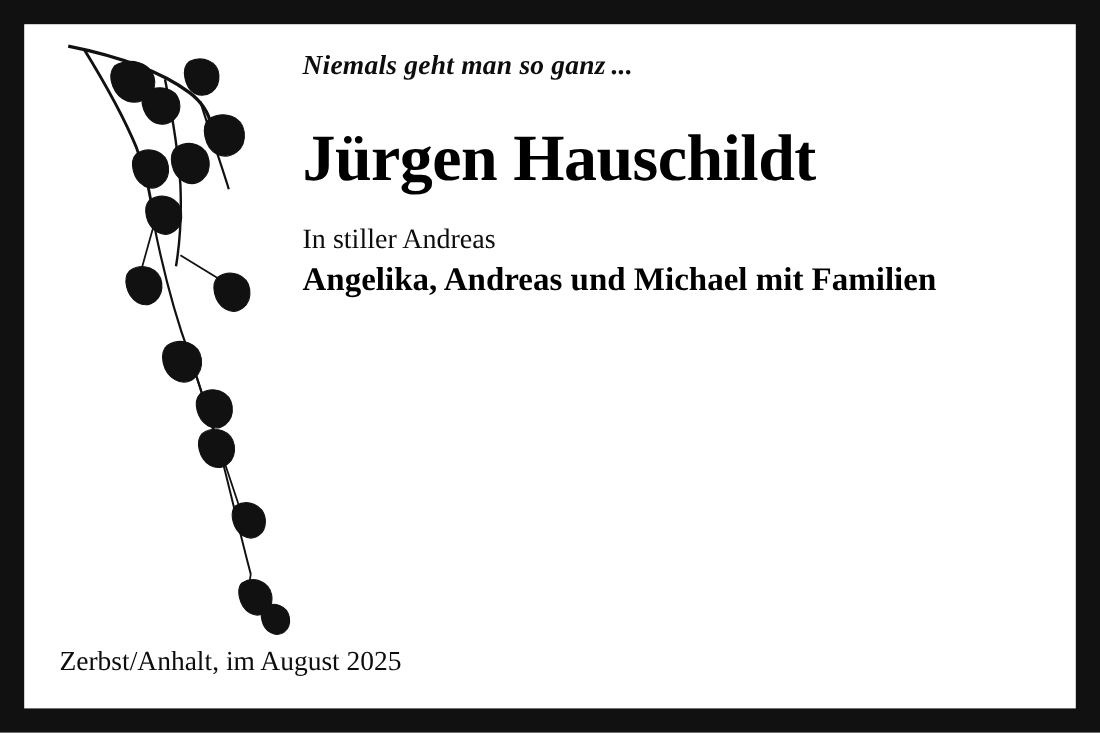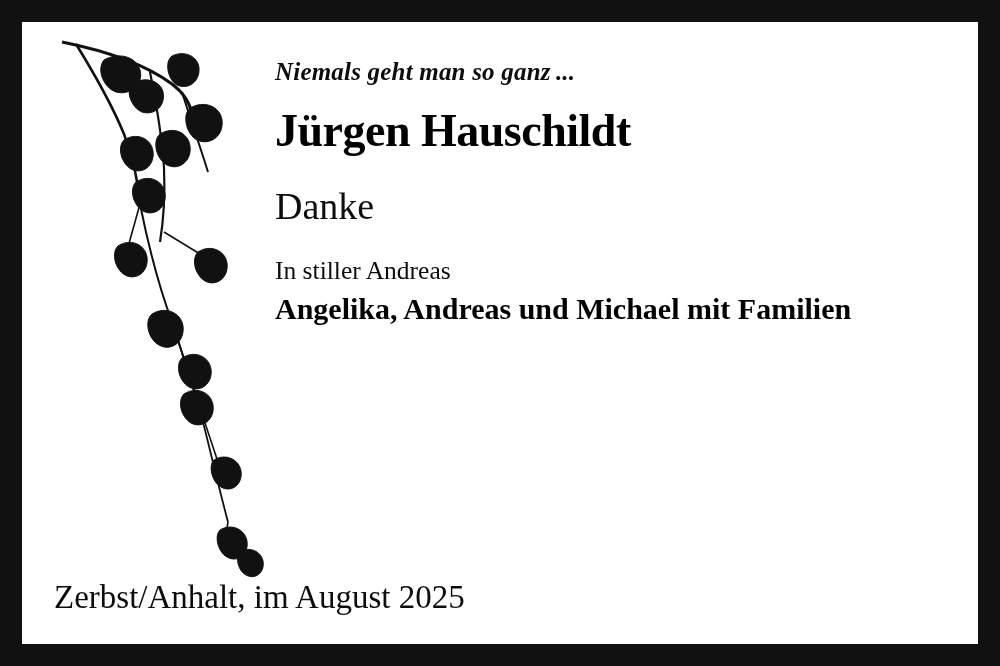--- a/index.html
+++ b/index.html
@@ -43,34 +43,34 @@
   
   .content {
     position: absolute;
     left: 253px;
     top: 0;
     right: 28px;
     bottom: 0;
   }
 
   .motto {
-    margin-top: 36px;
+    margin-top: 24px;
     font-family: "Liberation Serif", serif;
     font-weight: bold;
     font-style: italic;
     font-size: 25px;
     letter-spacing: 0.2px;
     color: #0d0d0d;
   }
 
   .name {
-    margin-top: 22px;
+    margin-top: 40px;
     font-family: "Liberation Serif", serif;
     font-weight: bold;
-    font-size: 46px;
+    font-size: 60px;
     line-height: 1.0;
     color: #000000;
     letter-spacing: -0.5px;
     white-space: nowrap;
   }
 
   .thanks-head {
     margin-top: 30px;
     font-family: "Liberation Serif", serif;
     font-size: 38px;
@@ -101,21 +101,21 @@
     font-weight: bold;
     font-size: 30px;
     color: #000000;
   }
 
   .place-date {
     position: absolute;
     left: 32px;
     bottom: 28px;
     font-family: "Liberation Serif", serif;
-    font-size: 33px;
+    font-size: 25px;
     color: #0d0d0d;
   }
 </style>
 </head>
 <body>
 
 <div class="notice">
   <div class="notice-inner">
 
     <svg class="branch" viewBox="0 0 250 570" aria-hidden="true">
@@ -152,21 +152,20 @@
           <path d="M140 300 L128 296"></path>
           <path d="M170 392 L186 440"></path>
           <path d="M196 500 L194 512"></path>
         </g>
       </g>
     </svg>
 
     <div class="content">
       <div class="motto">Niemals geht man so ganz ...</div>
       <div class="name">Jürgen Hauschildt</div>
-      <div class="thanks-head">Danke</div>
       <div class="mourning-label">In stiller Andreas</div>
       <div class="survivors">Angelika, Andreas und Michael mit Familien</div>
     </div>
 
     <div class="place-date">Zerbst/Anhalt, im August 2025</div>
 
   </div>
 </div>
 
 </body></html>

